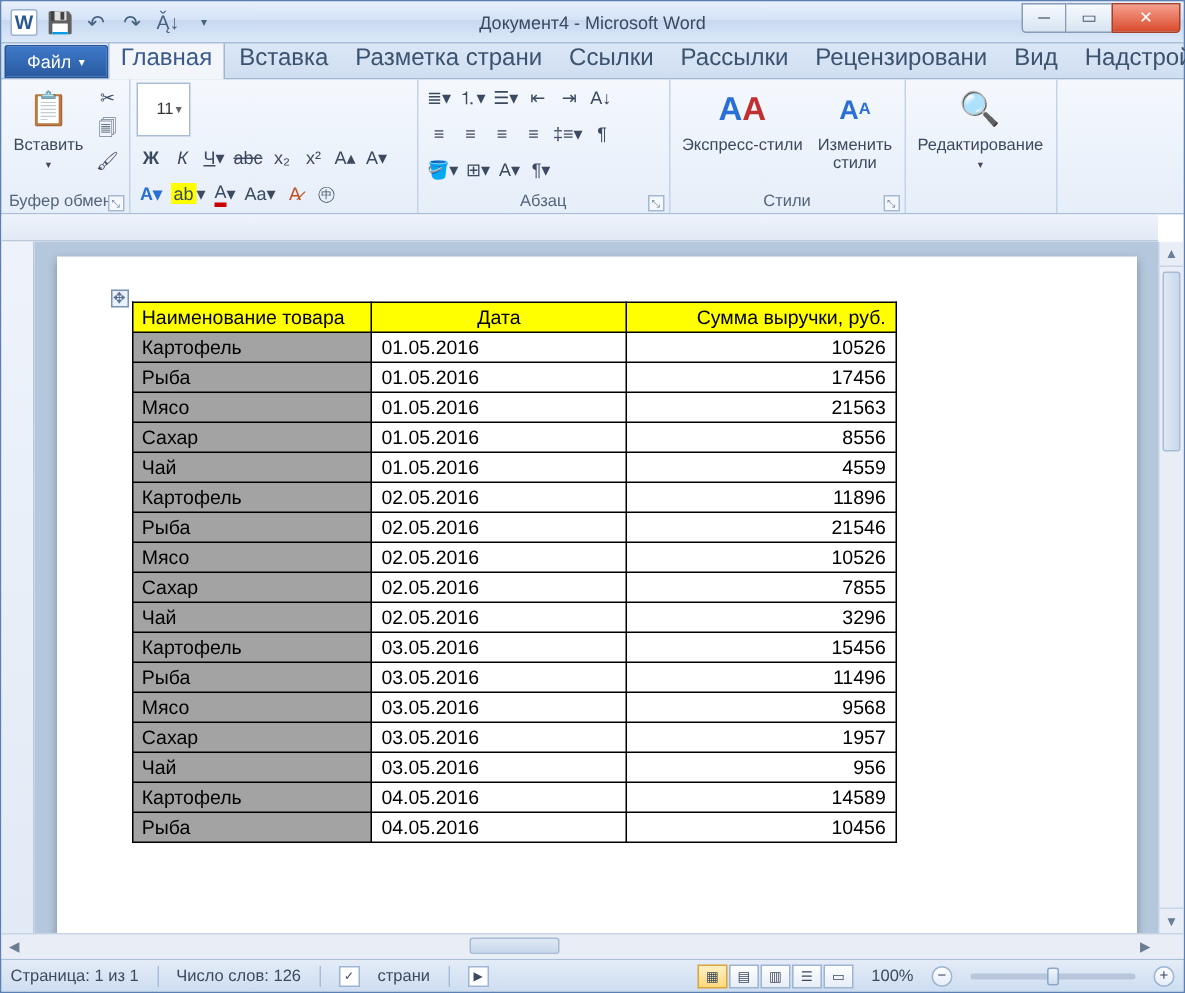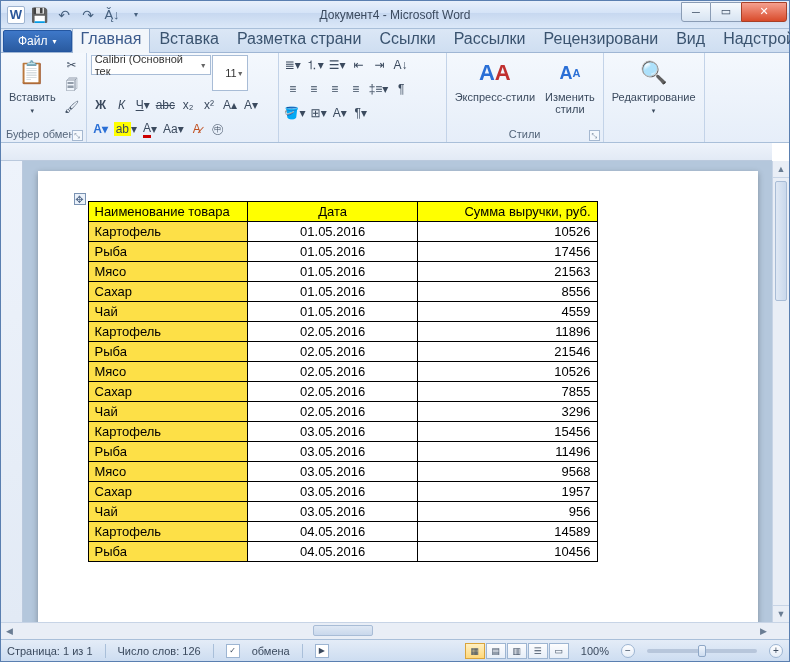--- a/index.html
+++ b/index.html
@@ -52,22 +52,22 @@
 .vs-arrow.btm{border-bottom:none;border-top:1px solid #c7d4e6; position:absolute; bottom:0; width:100%;}
 .vs-thumb{position:absolute; top:20px; left:2px; right:2px; height:120px; background:linear-gradient(90deg,#dfe8f4,#c9d8ec); border:1px solid #a8bcd6; border-radius:2px;}
 .hscroll-row{height:17px;display:flex;background:#e9eef6;border-top:1px solid #c7d4e6;}
 .hscroll{flex:1;position:relative;}
 .hs-arrow{width:17px;display:flex;align-items:center;justify-content:center;font-size:9px;color:#6a7d93;cursor:pointer;}
 
 
 .doc-table { border-collapse: collapse; width: 510px; font-size:13px;}
 .doc-table td, .doc-table th { border:1px solid #000; padding:2px 6px; height:19px; }
 .doc-table th { background:#ffff00; font-weight:normal; }
-.col1 { background:#fde047; text-align:left; width:160px;}
-.col2 { text-align:center; width:170px;}
+.col1 { background:#a3a3a3; text-align:left; width:160px;}
+.col2 { width:170px;}
 .col3 { text-align:right; width:180px;}
 .table-handle{position:absolute; left:36px; top:22px; width:12px;height:12px;border:1px solid #7a92b2;background:#eaf1fa;display:flex;align-items:center;justify-content:center;font-size:10px;color:#5a7090;cursor:move;}
 
 
 .statusbar { height:22px; background:linear-gradient(#e4ecf7,#cdddf1); border-top:1px solid #a9bfd9; display:flex; align-items:center; font-size:11px; color:#3b4a5e; padding:0 6px; gap:12px;}
 .statusbar .sep{border-left:1px solid #a9bfd9;height:14px;}
 .view-btns{display:flex;gap:1px;}
 .view-btn{width:20px;height:16px;border:1px solid #9db5d2;background:linear-gradient(#fdfdfe,#e6eef8);display:flex;align-items:center;justify-content:center;font-size:9px;cursor:pointer;}
 .view-btn.act{background:linear-gradient(#fff0c2,#ffd87a);border-color:#d9a43c;}
 .zoom-slider{width:110px;height:4px;background:#b7c6db;position:relative;border-radius:2px;}
@@ -132,24 +132,20 @@
           <span class="rbtn">🗐</span>
           <span class="rbtn">🖌</span>
         </div>
       </div>
       <div class="ribbon-label"><span>Буфер обмена</span><span class="grp-launcher">⤡</span></div>
     </div>
 
     <div class="ribbon-group" style="min-width:192px;">
       <div class="ribbon-body col" style="gap:2px;">
         <div class="font-row">
-          <div class="font-name">
-              <span>Calibri (Основной тек</span>
-              <span class="dd-arrow">▼</span>
-            </div>
           <div class="font-size">
               <span>11</span>
               <span class="dd-arrow">▼</span>
             </div>
         </div>
         <div class="font-row">
           <span class="rbtn">
               <b>Ж</b>
             </span>
           <span class="rbtn">
@@ -194,20 +190,21 @@
           <span class="rbtn">‡≡▾</span>
           <span class="rbtn">¶</span>
         </div>
         <div class="font-row">
           <span class="rbtn">🪣▾</span>
           <span class="rbtn">⊞▾</span>
           <span class="rbtn">A▾</span>
           <span class="rbtn">¶▾</span>
         </div>
       </div>
+      <div class="ribbon-label"><span>Абзац</span><span class="grp-launcher">⤡</span></div>
     </div>
 
     <div class="ribbon-group">
       <div class="ribbon-body">
         <div class="big-btn">
           <div class="ic" style="color:#2a6fd6;font-weight:bold;">A<span style="color:#c03030;">A</span></div>
           <div class="cap">Экспресс-стили</div>
         </div>
         <div class="big-btn">
           <div class="ic" style="color:#2a6fd6;font-weight:bold;font-size:18px;">A<span style="font-size:11px;">A</span></div>
@@ -349,21 +346,21 @@
       <div style="width:17px;"></div>
     </div>
   </div>
 
   <div class="statusbar">
     <span>Страница: 1 из 1</span>
     <span class="sep"></span>
     <span>Число слов: 126</span>
     <span class="sep"></span>
     <span class="lang-ic">✓</span>
-    <span>обмена</span>
+    <span>страни</span>
     <span class="sep"></span>
     <span class="lang-ic">▶</span>
     <div style="flex:1"></div>
     <div class="view-btns">
       <div class="view-btn act">▦</div>
       <div class="view-btn">▤</div>
       <div class="view-btn">▥</div>
       <div class="view-btn">☰</div>
       <div class="view-btn">▭</div>
     </div>

